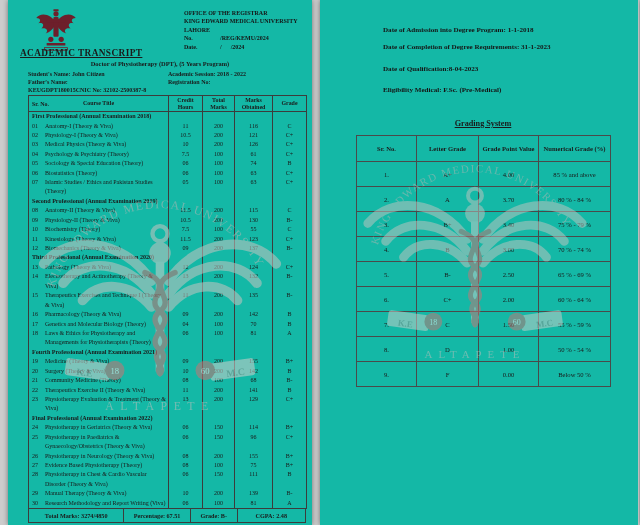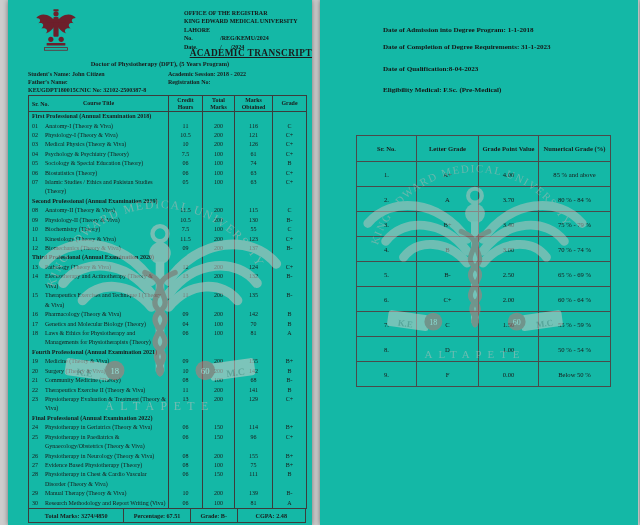--- a/index.html
+++ b/index.html
@@ -8,21 +8,21 @@
   .page{position:absolute;top:0;height:525px;background:#14b8a6;box-shadow:0 0 5px rgba(0,0,0,.45);}
   #leftPage{left:8px;width:304px}
   #rightPage{left:320px;width:318px;border-right:1px solid #bdbdbd}
 
   
   .crest{position:absolute;left:22px;top:6px;width:52px;height:50px}
   .registrar{position:absolute;left:176px;top:9px;font-weight:bold;font-size:6px;line-height:8.4px;color:#151515}
   .reg-row{display:flex}
   .reg-row .lbl{width:36px}
   .pre{white-space:pre}
-  .doc-title{position:absolute;top:48px;left:4px;right:0;text-align:right;font-size:9.3px;font-weight:bold;
+  .doc-title{position:absolute;top:48px;left:12px;right:0;text-align:left;font-size:9.3px;font-weight:bold;
              text-decoration:underline;letter-spacing:.4px}
   .doc-subtitle{position:absolute;top:60px;left:0;right:0;text-align:center;font-size:6.4px;font-weight:bold}
   .student{position:absolute;top:71px;left:20px;right:6px;font-size:6px;font-weight:bold;line-height:7.9px}
   .student .col2{position:absolute;left:140px;top:0}
 
   
   .ttable-wrap{position:absolute;left:20px;top:95px;width:278px}
   table.ttable{width:278px;border-collapse:collapse;table-layout:fixed;border:1px solid #3c3c3c}
   .ttable th{font-size:5.9px;line-height:6.6px;font-weight:bold;text-align:center;vertical-align:middle;
              border-bottom:1px solid #3c3c3c;height:15px;padding:0}
@@ -586,20 +586,21 @@
 
 <div class="page" id="rightPage">
 
   <div class="dates">
     <div>Date of Admission into Degree Program: 1-1-2018</div>
     <div class="d2">Date of Completion of Degree Requirements: 31-1-2023</div>
     <div class="d3">Date of Qualification:8-04-2023</div>
     <div class="d4">Eligibility Medical: F.Sc. (Pre-Medical)</div>
   </div>
 
+  <div class="gtitle">Grading System</div>
 
   <table class="gtable">
     <colgroup>
       <col style="width:60px">
         <col style="width:62px">
         <col style="width:60px">
         <col style="width:72px">
     </colgroup>
     <thead>
       <tr>

